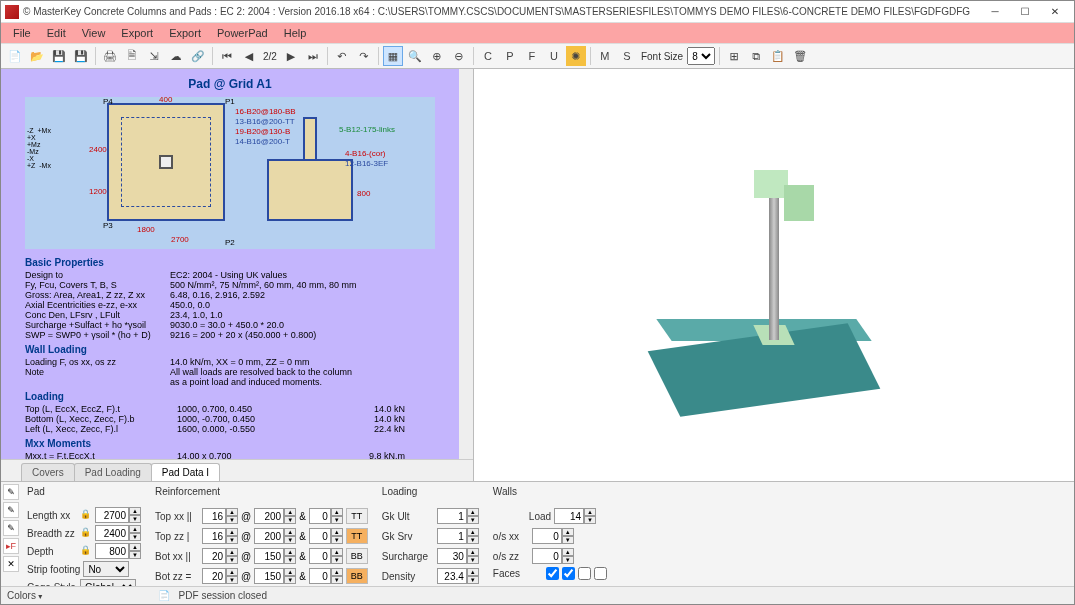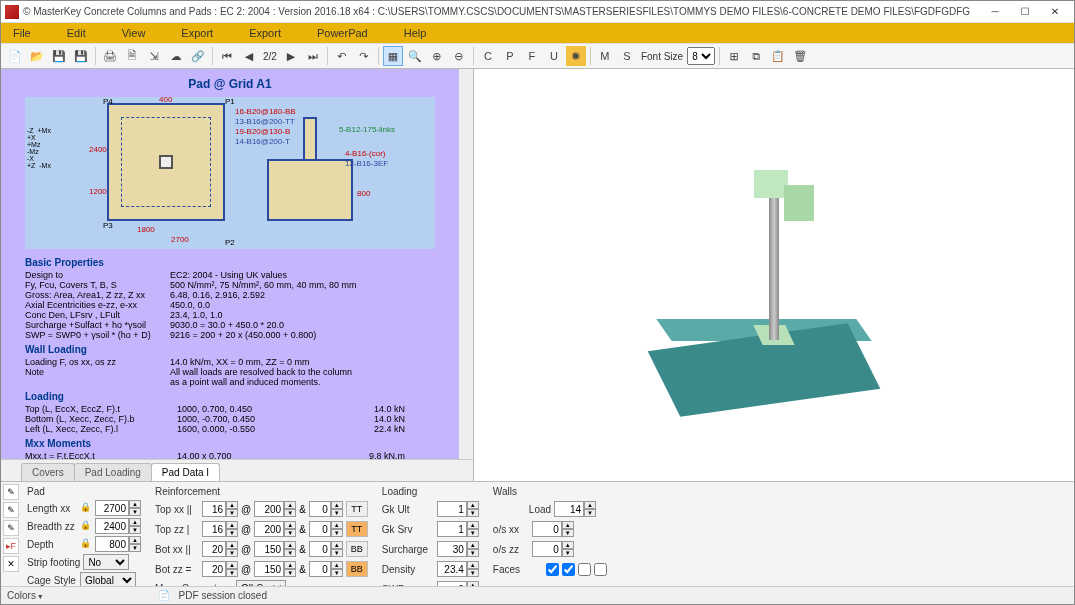--- a/index.html
+++ b/index.html
@@ -1,21 +1,21 @@
 <!DOCTYPE html>
 <html><head>
 <meta charset="utf-8">
 <style>
 * { box-sizing: border-box; margin: 0; padding: 0; font-family: "Segoe UI", Tahoma, sans-serif; }
 body { width: 1075px; height: 605px; background: #fff; font-size: 10px; overflow: hidden; display: flex; flex-direction: column; border: 1px solid #888; }
 .titlebar { height: 22px; background: #fff; display: flex; align-items: center; padding: 0 4px; border-bottom: 1px solid #ddd; }
 .titlebar .app-icon { width: 14px; height: 14px; background: linear-gradient(135deg,#c33,#a11); margin-right: 4px; }
 .titlebar .title-text { flex: 1; font-size: 10px; color: #444; }
 .titlebar .win-btn { width: 30px; height: 18px; text-align: center; line-height: 18px; color: #333; cursor: default; }
-.menubar { height: 20px; display: flex; align-items: center; padding: 0 4px; background: #eab308; gap: 20px; }
+.menubar { height: 20px; display: flex; align-items: center; padding: 0 4px; background: #fca5a5; }
 .menubar span { padding: 2px 8px; font-size: 11px; color: #333; }
 .toolbar { height: 26px; display: flex; align-items: center; padding: 2px 4px; gap: 2px; background: #f5f5f5; border-top: 1px solid #ddd; border-bottom: 1px solid #bbb; }
 .tb-btn { width: 20px; height: 20px; display: flex; align-items: center; justify-content: center; border: 1px solid transparent; font-size: 11px; color: #444; }
 .tb-sep { width: 1px; height: 18px; background: #ccc; margin: 0 2px; }
 .tb-text { font-size: 10px; color: #333; padding: 0 2px; }
 .tb-sel { height: 18px; font-size: 10px; }
 .content { flex: 1; display: flex; min-height: 0; }
 .left-pane { width: 473px; display: flex; flex-direction: column; border-right: 1px solid #bbb; min-height: 0; }
 .report { flex: 1; background: #c4b5fd; padding: 8px 24px; overflow: hidden; position: relative; font-size: 9px; color: #000; }
 .report h2 { text-align: center; color: #003a8c; font-weight: 700; font-size: 12px; margin-bottom: 6px; }
@@ -46,21 +46,21 @@
 .cap1 { position:absolute; left:130px; top:55px; width:34px; height:28px; background:#c0e8c0; }
 .cap2 { position:absolute; left:160px; top:70px; width:30px; height:36px; background:#a8d8a8; }
 .tabs-bar { height:22px; display:flex; align-items:flex-end; background:#f0f0f0; border-top:1px solid #ccc; padding:0 20px; gap:0; }
 .tab { padding:3px 10px; font-size:10px; border:1px solid #bbb; border-bottom:none; background:#e4e4e4; color:#555; border-radius:3px 3px 0 0; margin-right:-1px;}
 .tab.active { background:#fff; color:#000; position:relative; z-index:1;}
 .bottom-panel { height:105px; background:#f4f4f4; display:flex; border-top:1px solid #bbb; }
 .side-tools { width:20px; display:flex; flex-direction:column; align-items:center; padding-top:2px; gap:2px; }
 .side-tools div { width:16px; height:16px; border:1px solid #ccc; font-size:9px; text-align:center; line-height:14px; background:#fff; }
 .groups { flex:1; display:flex; padding:4px 6px; gap:14px; }
 .group { display:flex; flex-direction:column; }
-.group .ghead { font-size:10px; color:#333; margin-bottom:3px; }
+.group .ghead { font-size:10px; color:#333; margin-bottom:10px; }
 .group .row { display:flex; align-items:center; gap:3px; margin-bottom:2px; height:18px;}
 .group .row label { font-size:10px; min-width:50px; color:#333;}
 .numbox { display:flex; align-items:center; }
 .numbox input { width:34px; height:16px; font-size:10px; text-align:right; padding-right:2px; border:1px solid #999;}
 .numbox .spin { display:flex; flex-direction:column; }
 .numbox .spin span { width:12px; height:8px; font-size:6px; text-align:center; line-height:7px; border:1px solid #999; background:#eee; cursor:default;}
 .lock-icn { width:12px; height:12px; font-size:9px; text-align:center; color:#d88; }
 .selbox { height:16px; font-size:10px; border:1px solid #999;}
 .tagbtn { width:22px; height:16px; font-size:9px; text-align:center; line-height:14px; border:1px solid #bbb; background:#eee;}
 .tagbtn.hl { background:#f5b060; }
@@ -204,21 +204,21 @@
             <div class="prop-row">
               <div class="k">Loading F, os xx, os zz</div>
               <div class="v">14.0 kN/m, XX = 0 mm, ZZ = 0 mm</div>
             </div>
             <div class="prop-row">
               <div class="k">Note</div>
               <div class="v">All wall loads are resolved back to the column</div>
             </div>
             <div class="prop-row">
               <div class="k"></div>
-              <div class="v">as a point wall and induced moments.</div>
+              <div class="v">as a point load and induced moments.</div>
             </div>
           </div>
         <div class="section-head">Loading</div>
         <div id="loading-rows">
             <div class="load-row">
               <div class="c1">Top    (L, EccX, EccZ, F).t</div>
               <div class="c2">1000, 0.700, 0.450</div>
               <div class="c3">14.0 kN</div>
             </div>
             <div class="load-row">

